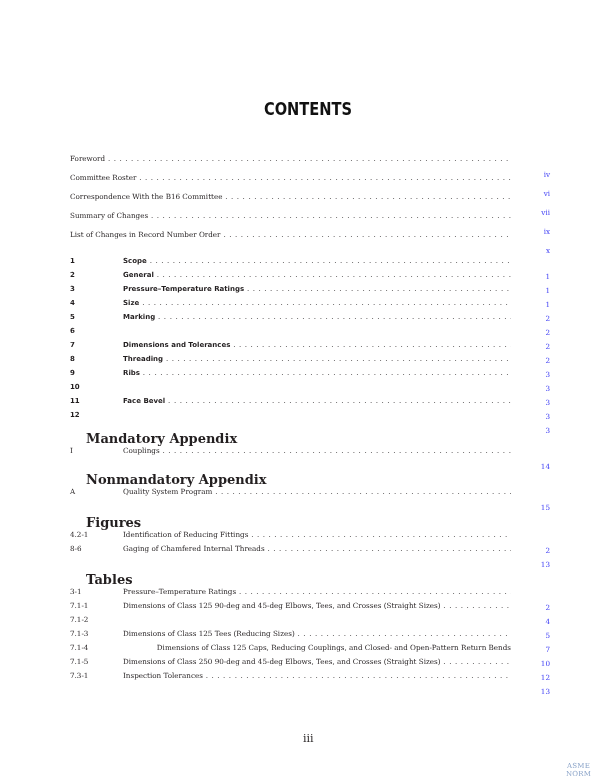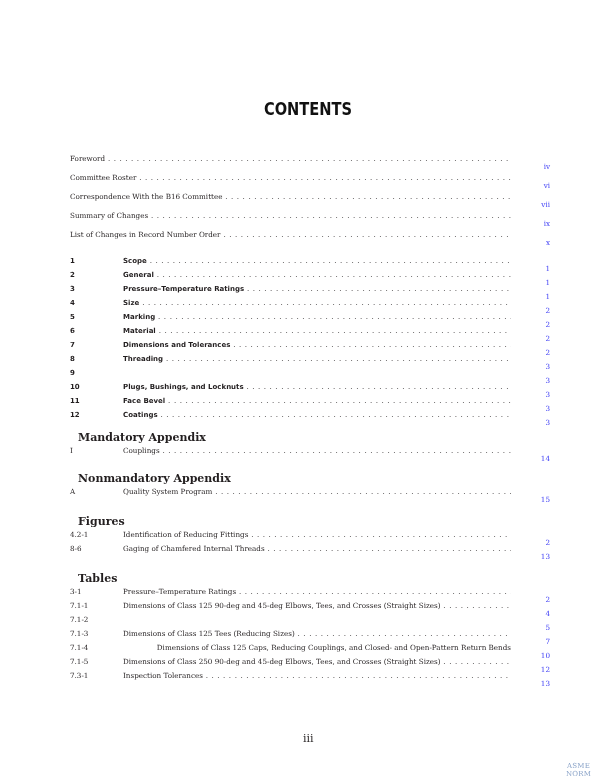--- a/index.html
+++ b/index.html
@@ -9,23 +9,23 @@
            font-family:"DejaVu Sans", "Liberation Sans", sans-serif; font-weight:bold;
            font-size:17px; letter-spacing:0px; color:#111; transform:scaleX(0.86); transform-origin:center; }
   .toc { position:absolute; left:70px; top:0; width:480px; }
   .row { position:absolute; left:0; width:480px; height:12px; font-size:7.2px; line-height:12px; white-space:nowrap; }
   .row .num { position:absolute; left:0; top:0; }
   .row .text-wrap { position:absolute; top:0; overflow:hidden; white-space:nowrap; }
   .row .text-wrap.full { left:0; width:441px; }
   .row .text-wrap.indent { left:53px; width:388px;text-align:right; }
   .row .text-wrap::after { content:" . . . . . . . . . . . . . . . . . . . . . . . . . . . . . . . . . . . . . . . . . . . . . . . . . . . . . . . . . . . . . . . . . . . . . . . . . . . . . . . . . . . . . . . . . . . . . . . . . . . . . . . . . . . . . . . . . . . . . . . . . . . . . . . . . . . . . . . ."; letter-spacing:0.6px; }
   .row .text-wrap.nodots::after { content:""; }
-  .row .page { position:absolute; right:0; top:8px; color:#3b3bf5; }
+  .row .page { position:absolute; right:0; top:16px; color:#3b3bf5; }
   .row.bold .num, .row.bold .label { font-weight:bold; font-family:"DejaVu Sans", "Liberation Sans", sans-serif; font-size:7px; }
-  .sechead { position:absolute; left:8px; font-weight:bold; font-size:11px; font-family:"DejaVu Serif", "Liberation Serif", serif; }
+  .sechead { position:absolute; left:16px; font-weight:bold; font-size:13px; font-family:"DejaVu Serif", "Liberation Serif", serif; }
   .folio { position:absolute; top:732px; left:303px; font-size:11px; }
   .watermark { position:absolute; left:557px; top:762px; font-size:7px; color:#8aa3c8; letter-spacing:0.2px; font-family:"DejaVu Serif","Liberation Serif",serif;text-align:center; }
 </style>
 </head>
 <body>
 
 <div class="title">CONTENTS</div>
 
 <div class="toc">
 
@@ -70,50 +70,48 @@
     <span class="text-wrap indent"><span class="label">Size</span></span>
     <span class="page">2</span>
   </div>
   <div class="row bold" style="top:311px">
     <span class="num">5</span>
     <span class="text-wrap indent"><span class="label">Marking</span></span>
     <span class="page">2</span>
   </div>
   <div class="row bold" style="top:325px">
     <span class="num">6</span>
-    <span class="text-wrap indent"><span class="label">Material</span></span>
     <span class="page">2</span>
   </div>
   <div class="row bold" style="top:339px">
     <span class="num">7</span>
     <span class="text-wrap indent"><span class="label">Dimensions and Tolerances</span></span>
     <span class="page">2</span>
   </div>
   <div class="row bold" style="top:353px">
     <span class="num">8</span>
     <span class="text-wrap indent"><span class="label">Threading</span></span>
     <span class="page">3</span>
   </div>
   <div class="row bold" style="top:367px">
     <span class="num">9</span>
+    <span class="text-wrap indent"><span class="label">Ribs</span></span>
     <span class="page">3</span>
   </div>
   <div class="row bold" style="top:381px">
     <span class="num">10</span>
-    <span class="text-wrap indent"><span class="label">Plugs, Bushings, and Locknuts</span></span>
     <span class="page">3</span>
   </div>
   <div class="row bold" style="top:395px">
     <span class="num">11</span>
     <span class="text-wrap indent"><span class="label">Face Bevel</span></span>
     <span class="page">3</span>
   </div>
   <div class="row bold" style="top:409px">
     <span class="num">12</span>
-    <span class="text-wrap indent"><span class="label">Coatings</span></span>
     <span class="page">3</span>
   </div>
 
   <div class="sechead" style="top:431px">Mandatory Appendix</div>
   <div class="row" style="top:445px">
     <span class="num">I</span>
     <span class="text-wrap indent"><span class="label">Couplings</span></span>
     <span class="page">14</span>
   </div>
 

